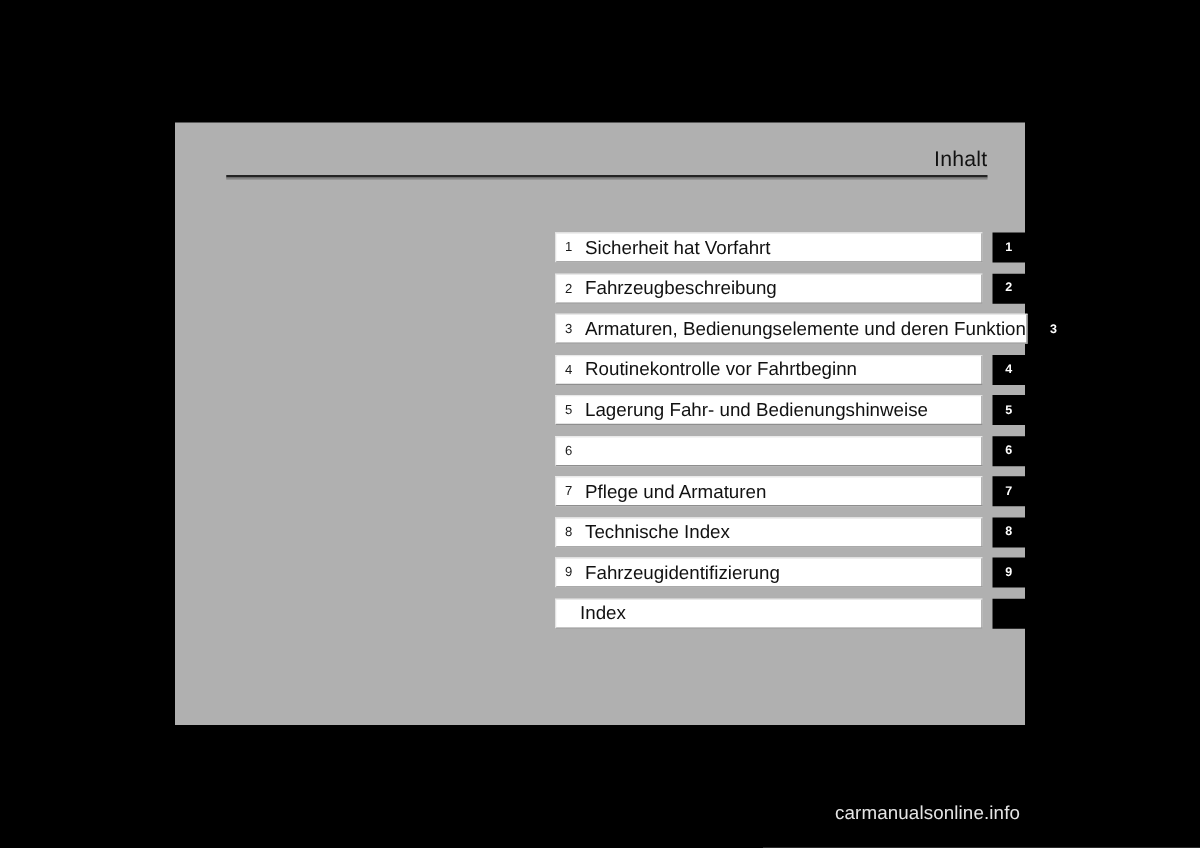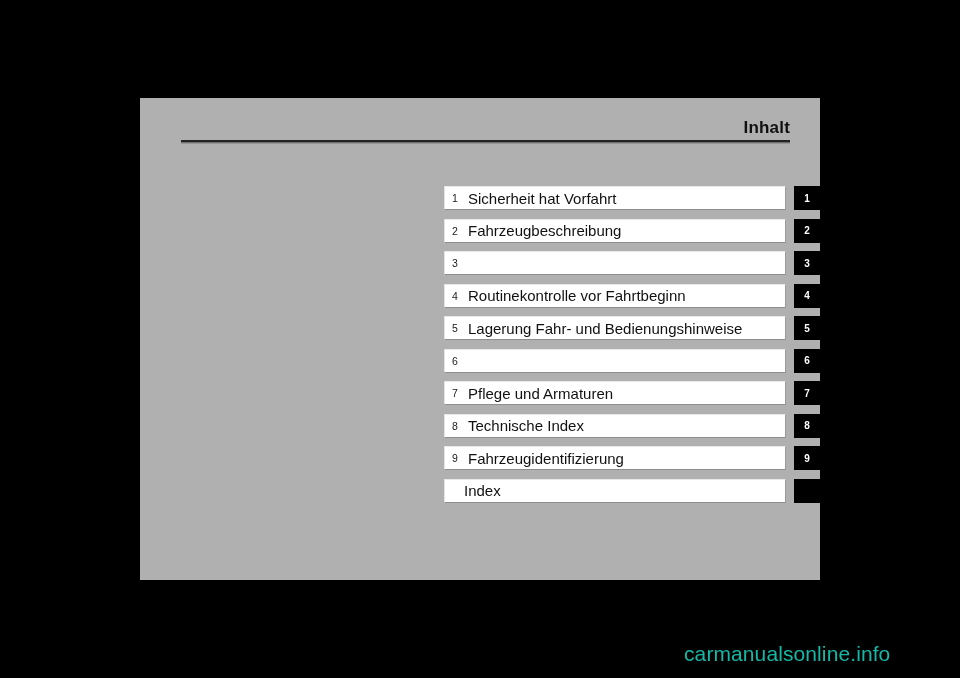--- a/index.html
+++ b/index.html
@@ -24,21 +24,21 @@
     height: 482px;
     background: #b0b0b0;
   }
 
   
   #page-title {
     position: absolute;
     right: 30px;
     top: 20px;
     font-size: 17px;
-    font-weight: bold;
+    font-weight: normal;
     color: #111111;
     letter-spacing: 0.2px;
     line-height: 20px;
     padding-left: 12px;
   }
   #title-rule {
     position: absolute;
     left: 41px;
     right: 30px;
     top: 42px;
@@ -116,24 +116,24 @@
     display: flex;
     align-items: center;
     justify-content: center;
     height: 24px;
     box-sizing: border-box;
   }
 
   
   #watermark {
     position: absolute;
-    left: 684px;
+    left: 668px;
     top: 642px;
-    font-size: 21px;
-    color: #14b8a6;
+    font-size: 15px;
+    color: #e5e5e5;
     letter-spacing: 0.1px;
     white-space: nowrap;
   }
 </style>
 </head>
 <body>
 
 <div id="page">
 
   <div id="page-title">Inhalt</div>
@@ -160,20 +160,21 @@
         <span class="toc-num">2</span>
         <span class="toc-label">Fahrzeugbeschreibung</span>
       </div>
       <div class="toc-spacer"></div>
       <div class="toc-tab">2</div>
     </div>
 
     <div class="toc-row">
       <div class="toc-entry">
         <span class="toc-num">3</span>
+        <span class="toc-label">Armaturen, Bedienungselemente und deren Funktion</span>
       </div>
       <div class="toc-spacer"></div>
       <div class="toc-tab">3</div>
     </div>
 
     <div class="toc-row">
       <div class="toc-entry">
         <span class="toc-num">4</span>
         <span class="toc-label">Routinekontrolle vor Fahrtbeginn</span>
       </div>

